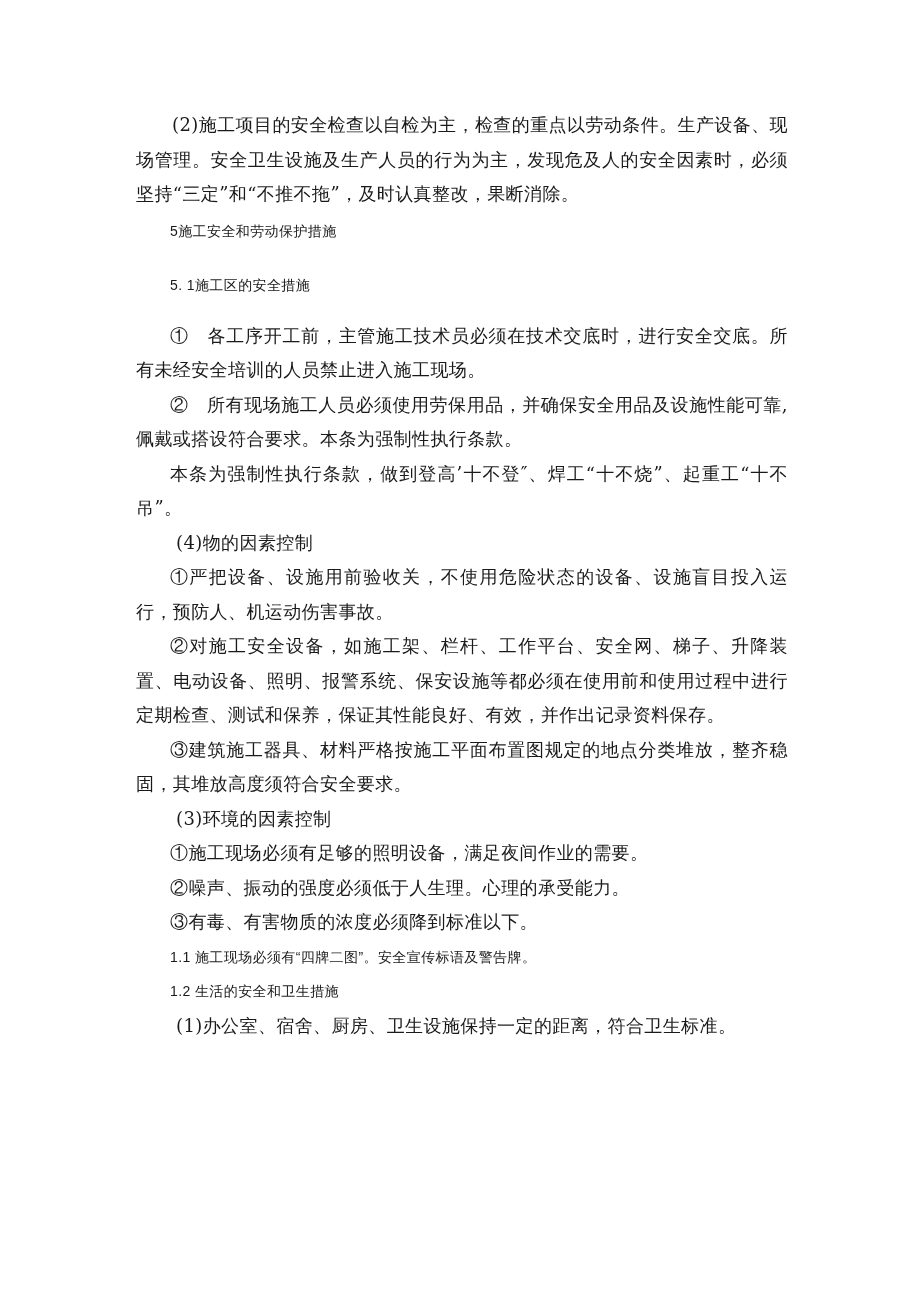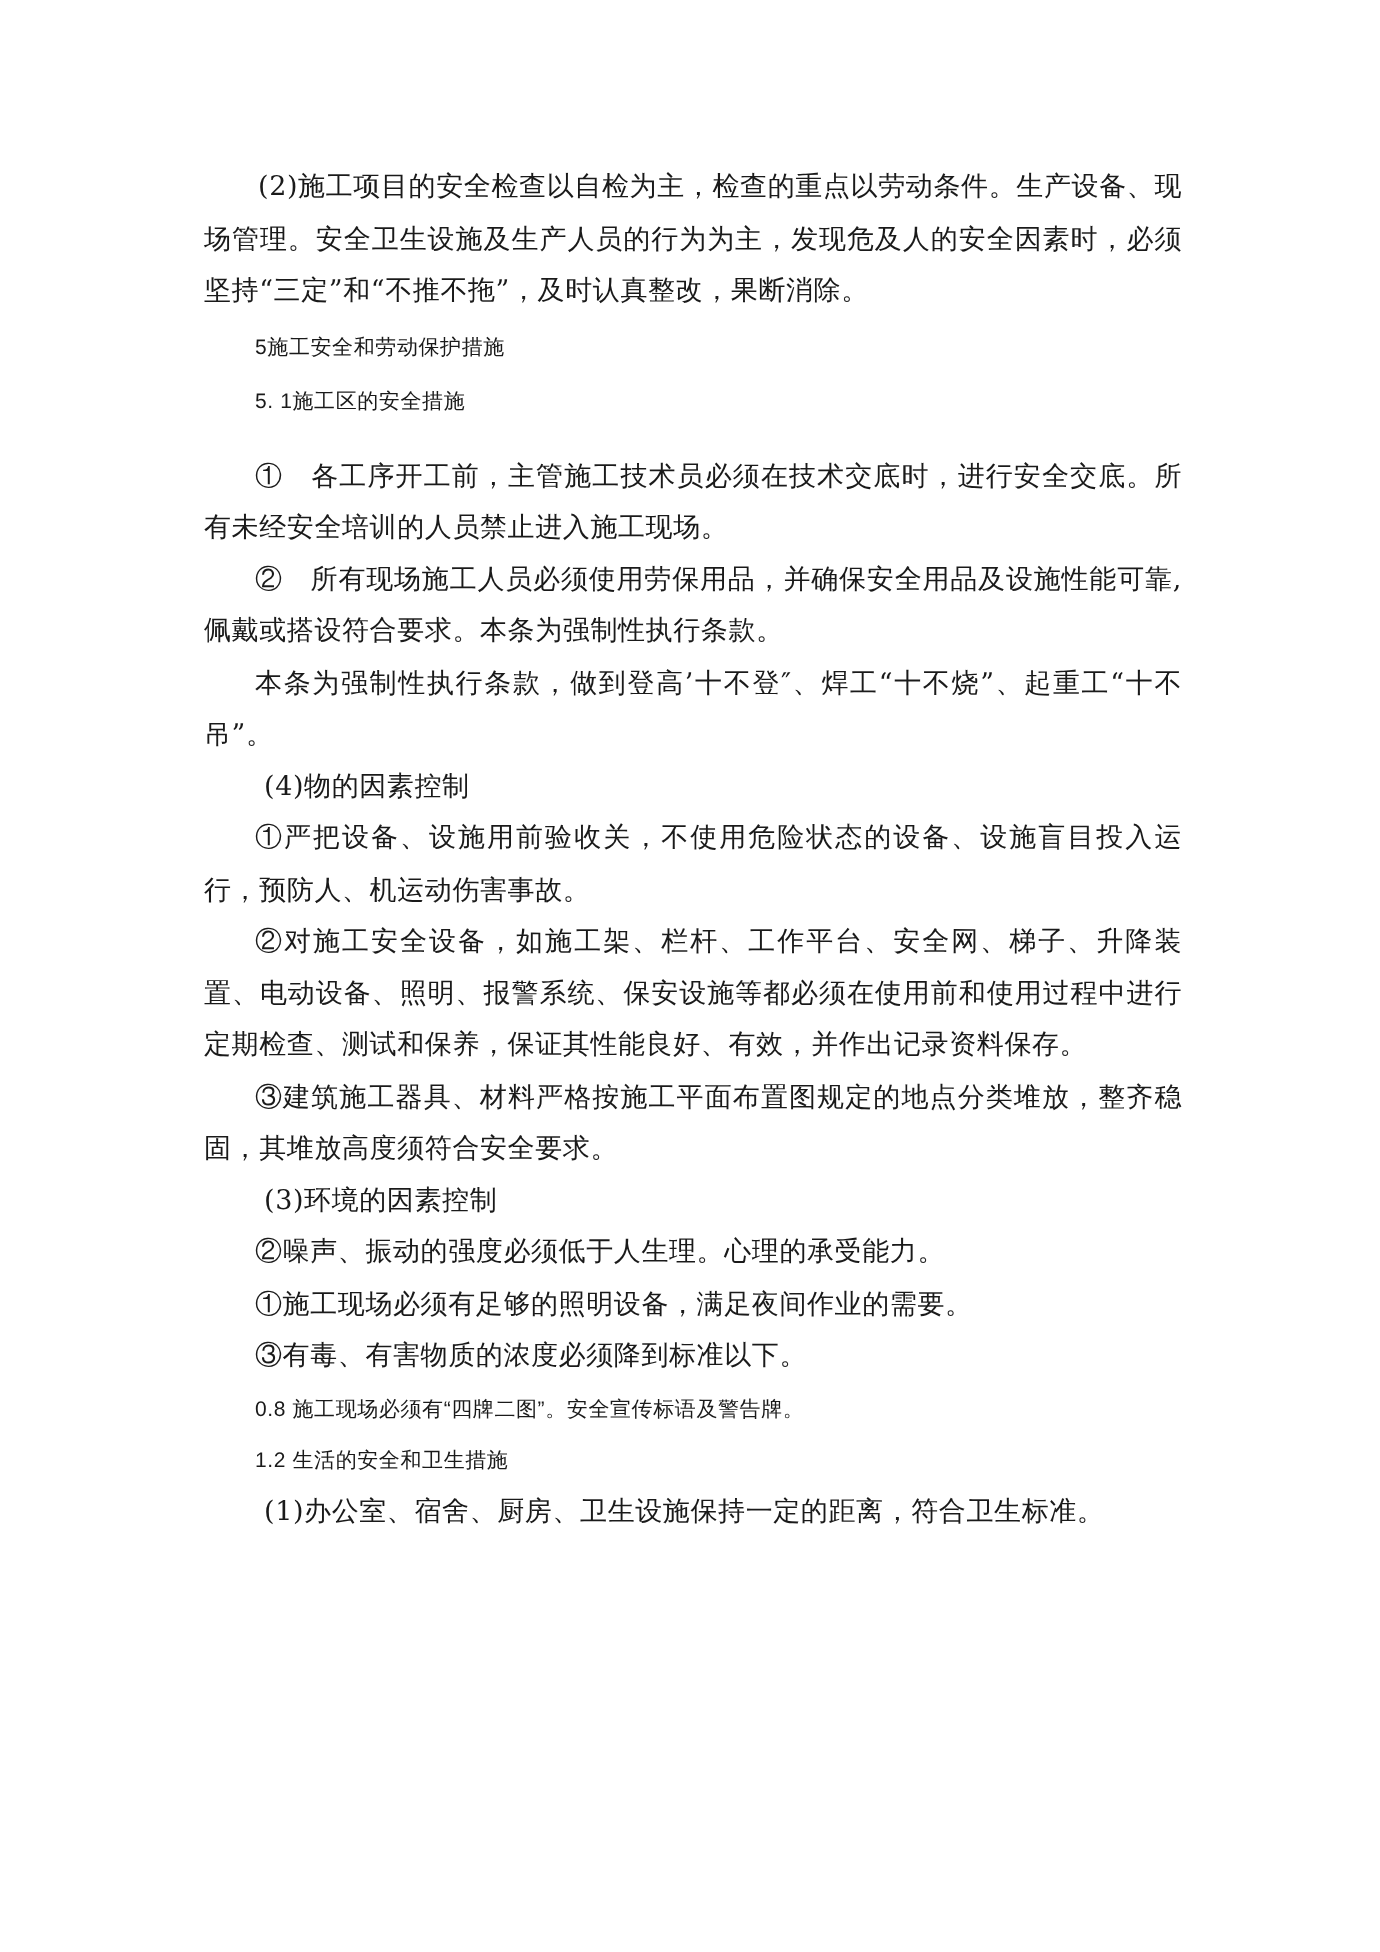--- a/index.html
+++ b/index.html
@@ -39,29 +39,29 @@
       margin-left: 34px;
     }
     .gap { height: 16px; }
   </style>
 </head>
 <body>
 
 <div class="page">
   <p class="p ind2">(2)施工项目的安全检查以自检为主，检查的重点以劳动条件。生产设备、现场管理。安全卫生设施及生产人员的行为为主，发现危及人的安全因素时，必须坚持“三定”和“不推不拖”，及时认真整改，果断消除。</p>
   <p class="p heading" style="margin-top:2px;">5施工安全和劳动保护措施</p>
-  <p class="p heading" style="margin-top:2px;">5. 1施工区的安全措施</p>
+  <p class="p heading" style="margin-top:20px;">5. 1施工区的安全措施</p>
   <div class="gap"></div>
   <p class="p ind1">①　各工序开工前，主管施工技术员必须在技术交底时，进行安全交底。所有未经安全培训的人员禁止进入施工现场。</p>
   <p class="p ind1">②　所有现场施工人员必须使用劳保用品，并确保安全用品及设施性能可靠,佩戴或搭设符合要求。本条为强制性执行条款。</p>
   <p class="p ind1">本条为强制性执行条款，做到登高’十不登″、焊工“十不烧”、起重工“十不吊”。</p>
   <p class="p ind3">(4)物的因素控制</p>
   <p class="p ind1">①严把设备、设施用前验收关，不使用危险状态的设备、设施盲目投入运行，预防人、机运动伤害事故。</p>
   <p class="p ind1">②对施工安全设备，如施工架、栏杆、工作平台、安全网、梯子、升降装置、电动设备、照明、报警系统、保安设施等都必须在使用前和使用过程中进行定期检查、测试和保养，保证其性能良好、有效，并作出记录资料保存。</p>
   <p class="p ind1">③建筑施工器具、材料严格按施工平面布置图规定的地点分类堆放，整齐稳固，其堆放高度须符合安全要求。</p>
   <p class="p ind3">(3)环境的因素控制</p>
+  <p class="p ind1">①施工现场必须有足够的照明设备，满足夜间作业的需要。</p>
   <p class="p ind1">②噪声、振动的强度必须低于人生理。心理的承受能力。</p>
-  <p class="p ind1">①施工现场必须有足够的照明设备，满足夜间作业的需要。</p>
   <p class="p ind1">③有毒、有害物质的浓度必须降到标准以下。</p>
-  <p class="p heading">0.8  施工现场必须有“四牌二图”。安全宣传标语及警告牌。</p>
+  <p class="p heading">1.1  施工现场必须有“四牌二图”。安全宣传标语及警告牌。</p>
   <p class="p heading">1.2   生活的安全和卫生措施</p>
   <p class="p ind3">(1)办公室、宿舍、厨房、卫生设施保持一定的距离，符合卫生标准。</p>
 </div>
 
 </body></html>

